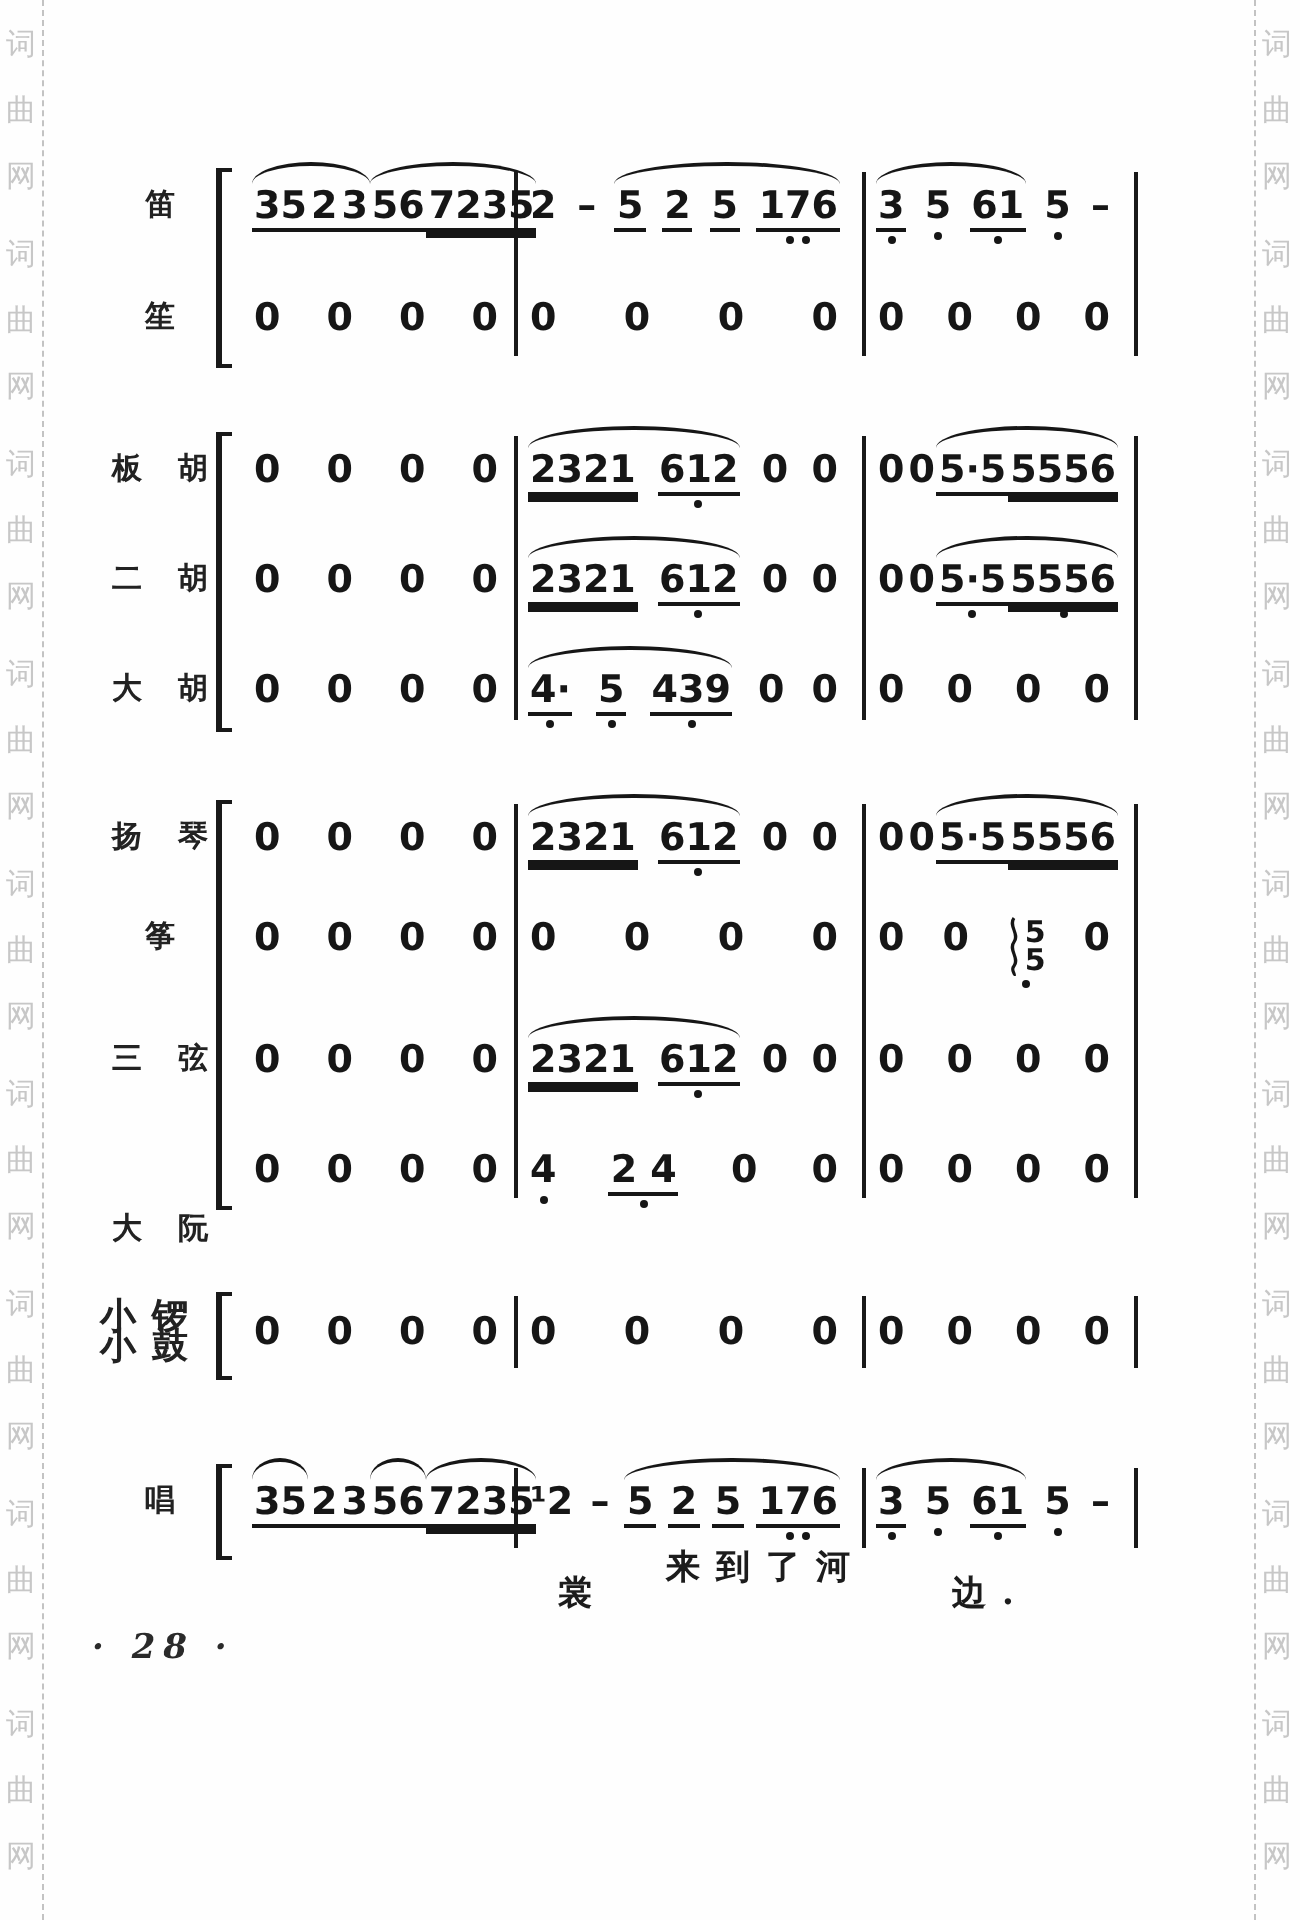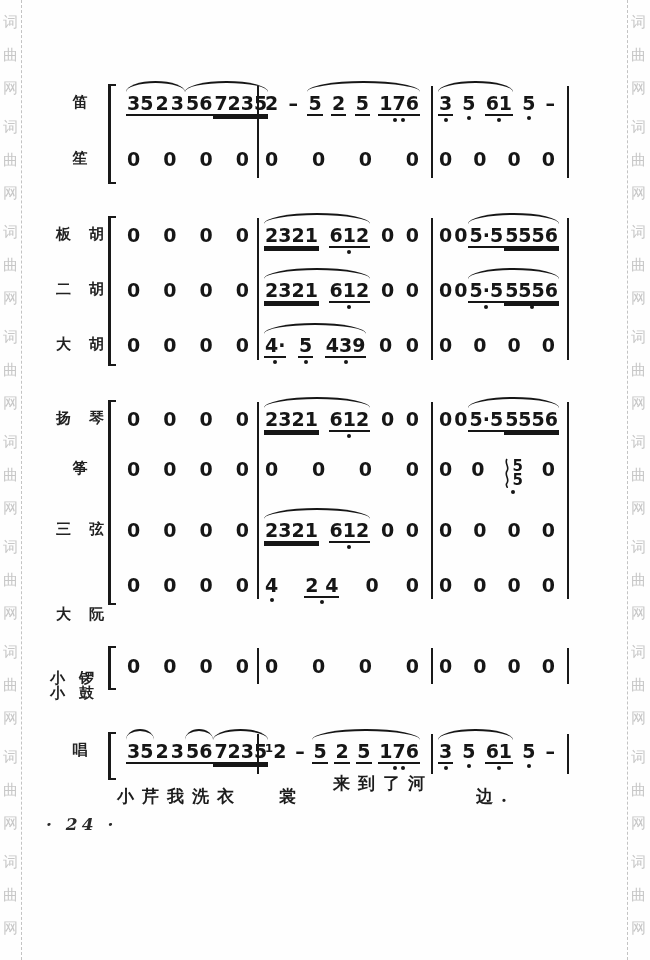--- a/index.html
+++ b/index.html
@@ -12,21 +12,21 @@
   .wmgroup{position:absolute;width:17px;font:400 15px "DejaVu Serif",serif;color:#c7c7c7;
            line-height:33px;text-align:center;word-break:break-all;}
 
   
   .bracket{position:absolute;width:5px;border-left:3px solid #191919;border-top:2px solid #191919;
            border-bottom:2px solid #191919;}
   .barline{position:absolute;width:2px;background:#191919;}
   .ilabel{position:absolute;left:56px;width:48px;font:700 15px "DejaVu Serif",serif;color:#222;
           text-align:justify;text-align-last:justify;line-height:20px;}
   .ilabel.single{text-align-last:center;}
-  .ilabel.two{left:50px;width:44px;font-size:15px;line-height:15px;margin-top:20px;}
+  .ilabel.two{left:50px;width:44px;font-size:18px;line-height:15px;}
   .measure{position:absolute;height:26px;display:flex;justify-content:space-between;
            align-items:flex-start;box-sizing:border-box;padding:0 6px 0 2px;}
   .tok{position:relative;font:700 19px "DejaVu Sans",sans-serif;color:#161616;line-height:22px;
        padding:0 1px;white-space:nowrap;}
   .tok.ul{border-bottom:2px solid #161616;}
   .tok.dbl{box-shadow:0 3px 0 0 #161616;}
   .tok.stack{display:inline-flex;align-items:center;gap:2px;}
   .stackcol{display:inline-flex;flex-direction:column;font:700 15px "DejaVu Sans",sans-serif;
             line-height:14px;text-align:center;}
   .slur{position:absolute;height:9px;border-top:2px solid #161616;
@@ -39,21 +39,21 @@
                color:#2a2a2a;letter-spacing:4px;}
   #footer{position:absolute;left:418px;top:911px;font:700 18px "DejaVu Sans",sans-serif;
           white-space:nowrap;}
   #footer .prefix{color:#111;}
   #footer .site{margin-left:14px;}
 </style>
 </head>
 <body>
 
 <div id="sheet">
-  <div id="page-number">· 24 ·</div>
+  <div id="page-number">· 28 ·</div>
 <div class="dashline" style="left: 21px;"></div>
     <div class="dashline" style="left: 627px;"></div>
     <div class="wmgroup" style="left: 2px; top: 6px; color: rgb(199, 199, 199);">词曲网</div>
     <div class="wmgroup" style="left: 2px; top: 111px; color: rgb(199, 199, 199);">词曲网</div>
     <div class="wmgroup" style="left: 2px; top: 216px; color: rgb(199, 199, 199);">词曲网</div>
     <div class="wmgroup" style="left: 2px; top: 321px; color: rgb(199, 199, 199);">词曲网</div>
     <div class="wmgroup" style="left: 2px; top: 426px; color: rgb(199, 199, 199);">词曲网</div>
     <div class="wmgroup" style="left: 2px; top: 531px; color: rgb(199, 199, 199);">词曲网</div>
     <div class="wmgroup" style="left: 2px; top: 636px; color: rgb(199, 199, 199);">词曲网</div>
     <div class="wmgroup" style="left: 2px; top: 741px; color: rgb(199, 199, 199);">词曲网</div>
@@ -350,17 +350,16 @@
       <span class="tok">5</span>
       <span class="tok ul">61</span>
       <span class="tok">5</span>
       <span class="tok">–</span>
     </div>
     <div class="slur" style="left: 438px; width: 75.0781px; top: 729px;"></div>
     <div class="odot" style="left: 443.617px; top: 766px;"></div>
     <div class="odot" style="left: 466.93px; top: 764px;"></div>
     <div class="odot" style="left: 496.852px; top: 766px;"></div>
     <div class="odot" style="left: 526.773px; top: 764px;"></div>
-    <div class="lyric" style="left: 117px; top: 785px;">小芹我洗衣</div>
     <div class="lyric" style="left: 279px; top: 785px;">裳</div>
     <div class="lyric" style="left: 333px; top: 772px;">来到了河</div>
     <div class="lyric" style="left: 476px; top: 785px;">边.</div>
   </div>
 
 </body></html>

